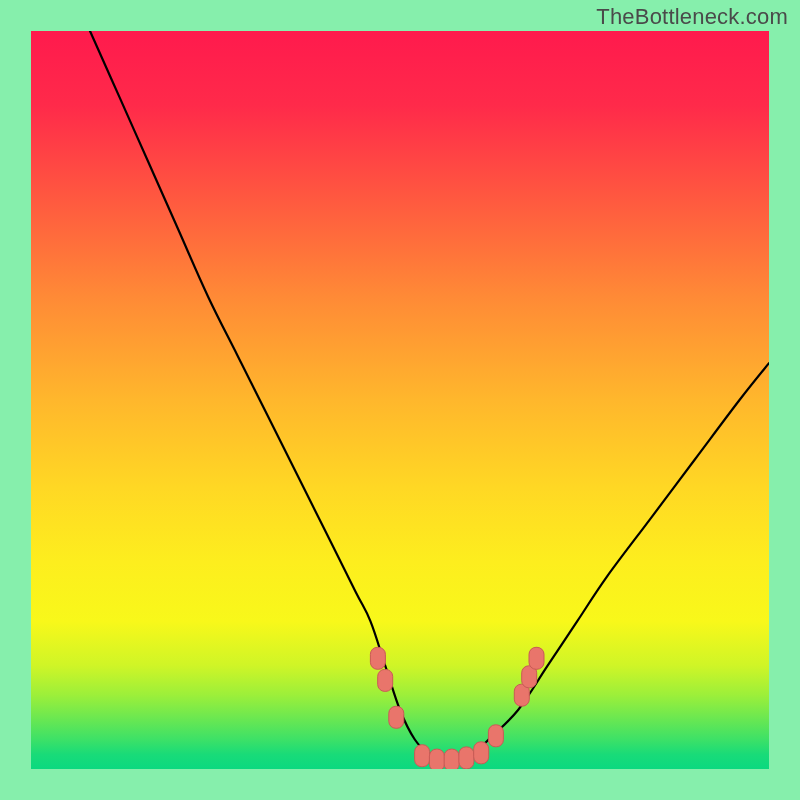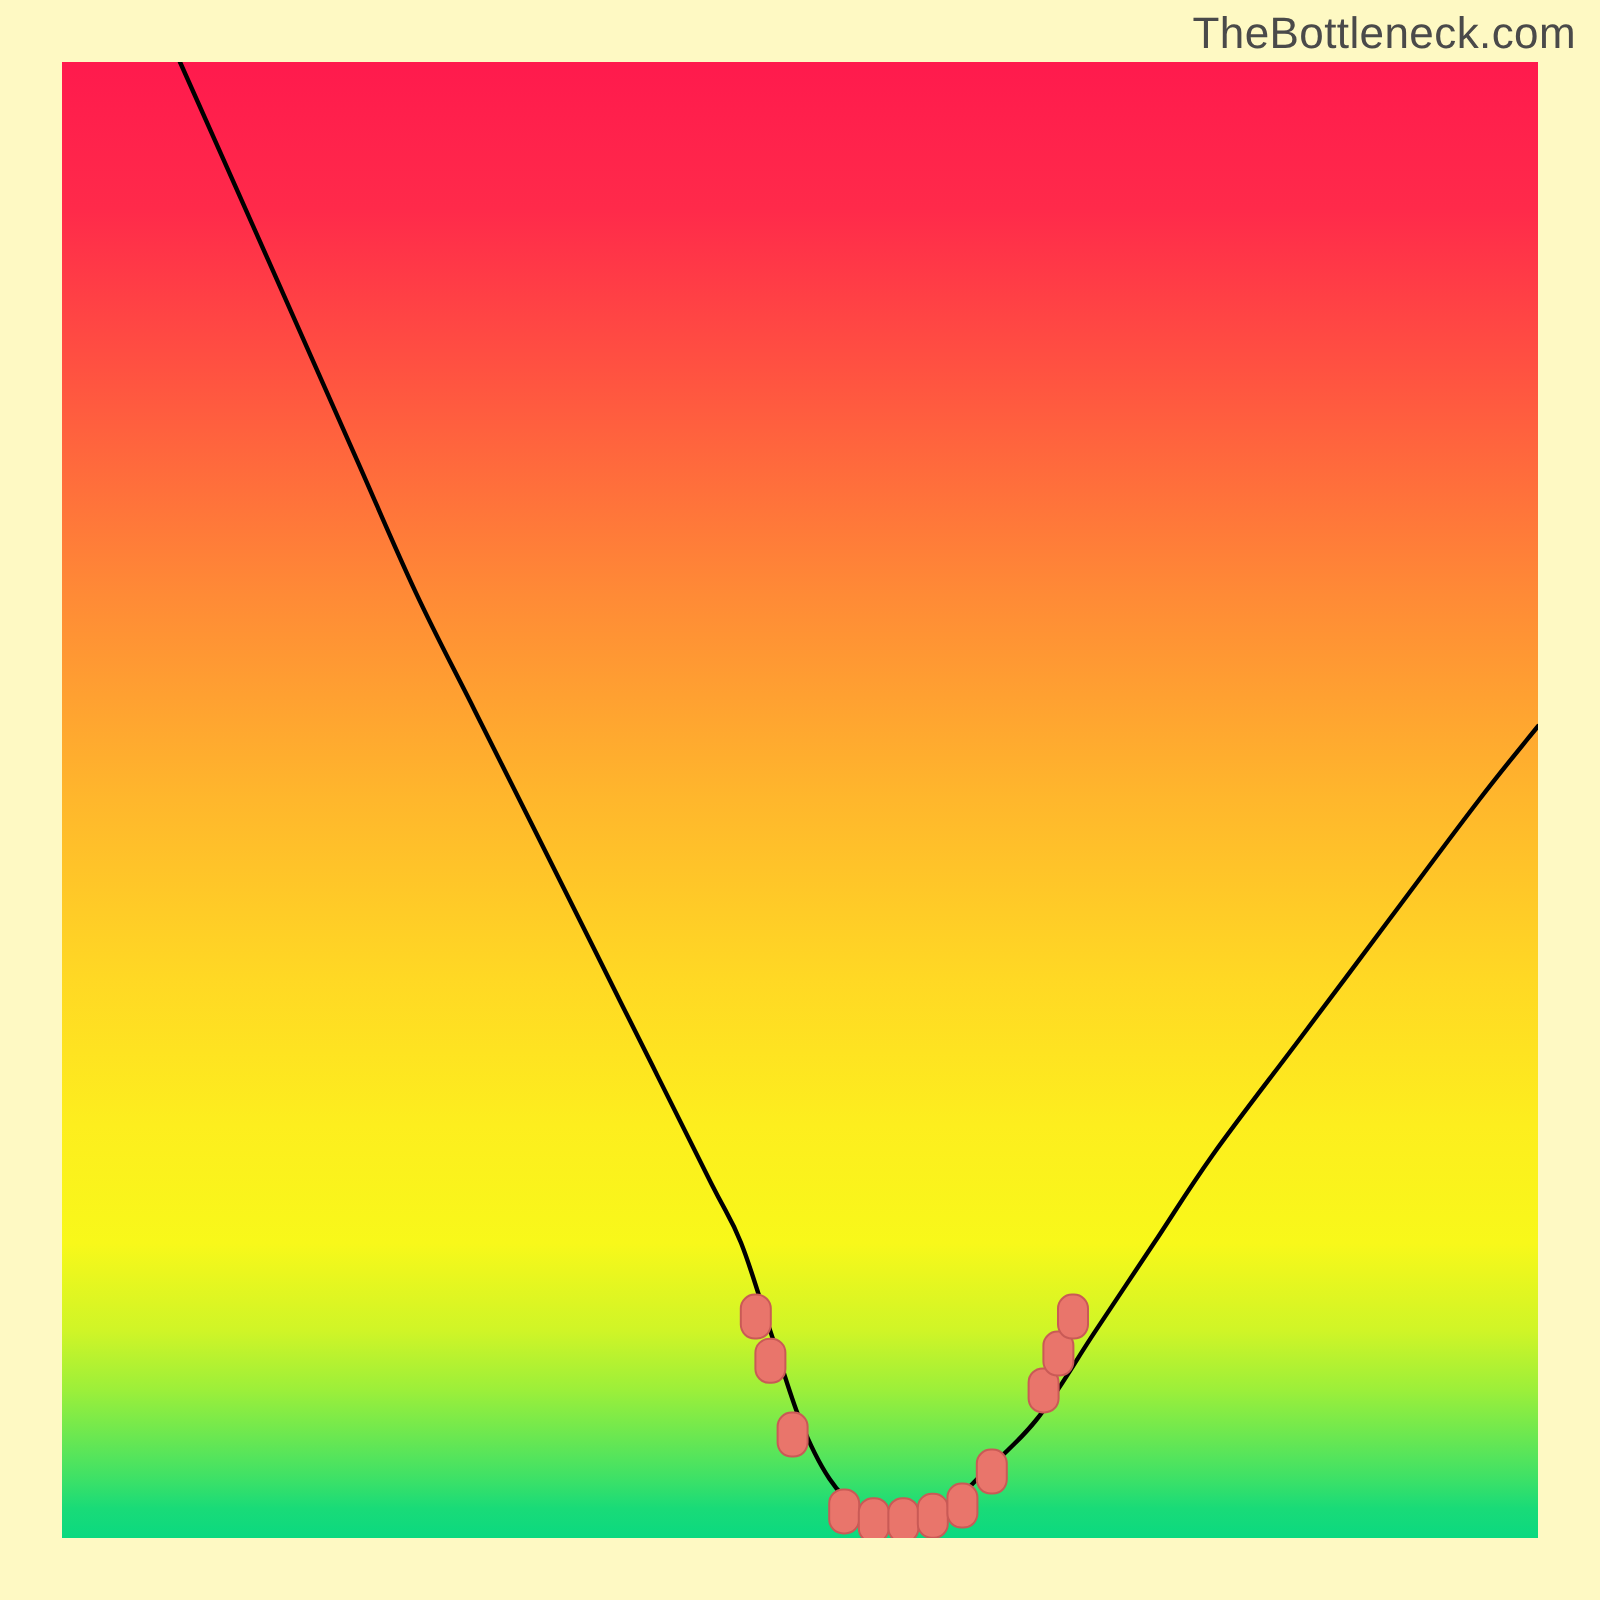--- a/index.html
+++ b/index.html
@@ -10,21 +10,21 @@
     overflow: hidden;
     background: #000;
     font-family: Arial, Helvetica, sans-serif;
   }
   .frame {
     position: absolute;
     top: 0;
     left: 0;
     width: 800px;
     height: 800px;
-    background: #fef9c3;
+    background: #86efac;
   }
   .plot {
     position: absolute;
     top: 31px;
     left: 31px;
     width: 738px;
     height: 738px;
     overflow: hidden;
   }
   .gradient {

